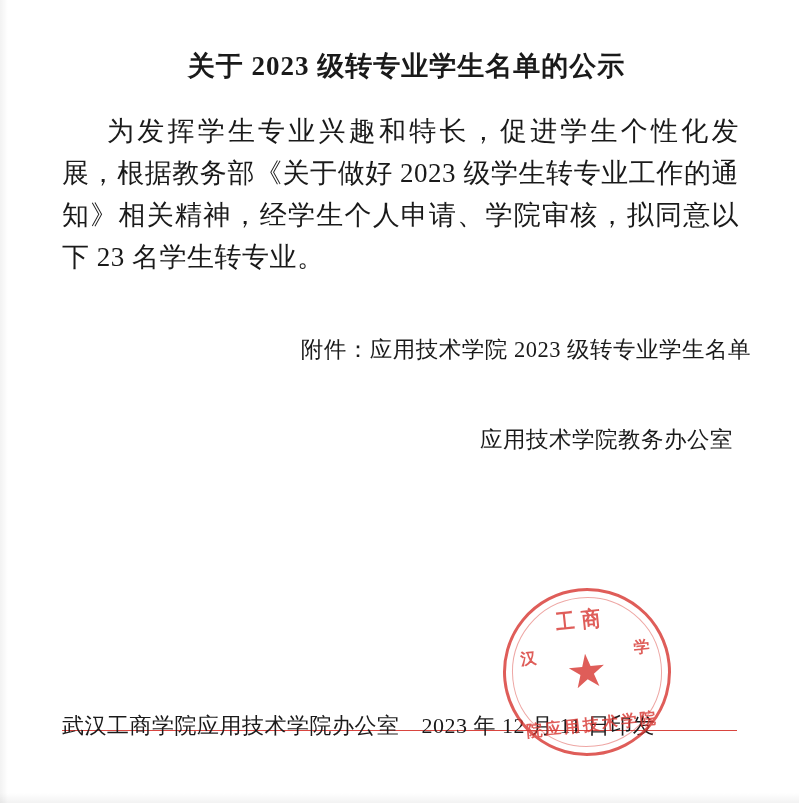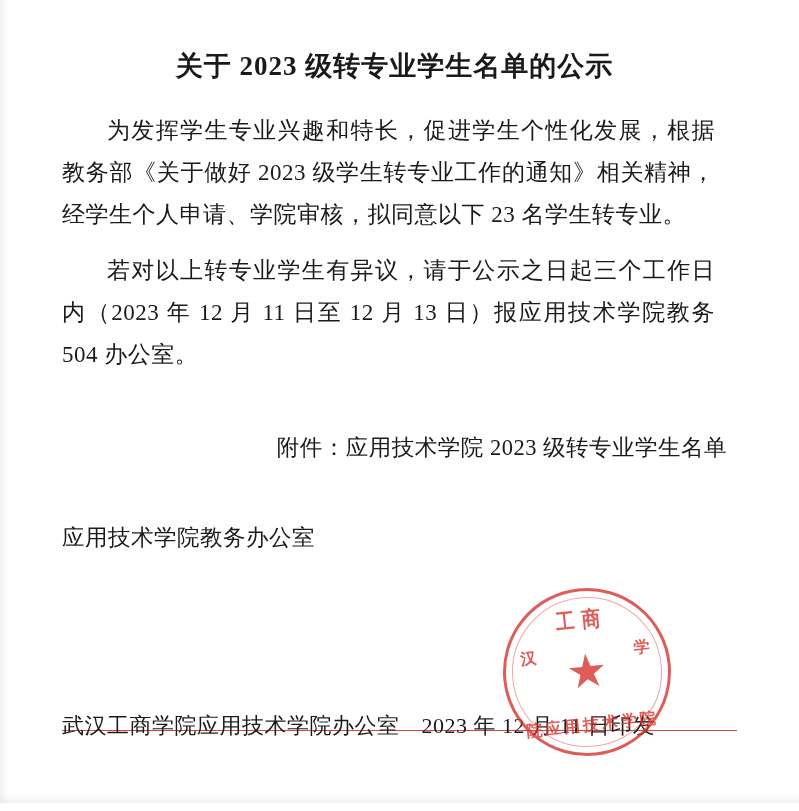--- a/index.html
+++ b/index.html
@@ -13,32 +13,32 @@
     font-family: "Liberation Serif", serif;
     color: #1a1a1a;
     overflow: hidden;
     position: relative;
   }
   .page {
     position: relative;
     width: 799px;
     height: 803px;
     box-sizing: border-box;
-    padding: 34px 72px 0 62px;
+    padding: 34px 48px 0 62px;
   }
   .doc-title {
     text-align: center;
     font-size: 27px;
     font-weight: bold;
     letter-spacing: 1px;
     margin: 14px 0 26px 0;
     font-family: "Liberation Serif", serif;
   }
   .para {
-    font-size: 23px;
+    font-size: 27px;
     line-height: 42px;
     text-align: justify;
     text-align-last: left;
     text-indent: 45px;
     margin: 0 12px 14px 0;
     letter-spacing: 0.5px;
   }
   .para.tight {
     margin-bottom: 10px;
   }
@@ -55,21 +55,21 @@
   .attach {
     font-size: 22.5px;
     line-height: 40px;
     text-indent: 45px;
     letter-spacing: 0.5px;
     margin: 52px 0 0 0;
     text-align: right;
   }
   .signature-block {
     margin-top: 50px;
-    text-align: left;
+    text-align: right;
     padding-right: 18px;
     position: relative;
     z-index: 1;
   }
   .signature-block .sig-line {
     font-size: 22.5px;
     line-height: 40px;
     letter-spacing: 0.5px;
   }
   .footer-rule {
@@ -173,21 +173,20 @@
 </style>
 </head>
 <body>
 
 <div class="page">
 
   <h1 class="doc-title">关于 2023 级转专业学生名单的公示</h1>
 
   <p class="para">为发挥学生专业兴趣和特长，促进学生个性化发展，根据教务部《关于做好 2023 级学生转专业工作的通知》相关精神，经学生个人申请、学院审核，拟同意以下 23 名学生转专业。</p>
 
-  <p class="para tight">若对以上转专业学生有异议，请于公示之日起三个工作日内（2023 年 12 月 11 日至 12 月 13 日）报应用技术学院教务 504 办公室。</p>
 
 
 
   <p class="attach">附件：应用技术学院 2023 级转专业学生名单</p>
 
   <div class="signature-block">
     <div class="sig-line">应用技术学院教务办公室</div>
   </div>
 
   <div class="seal">

